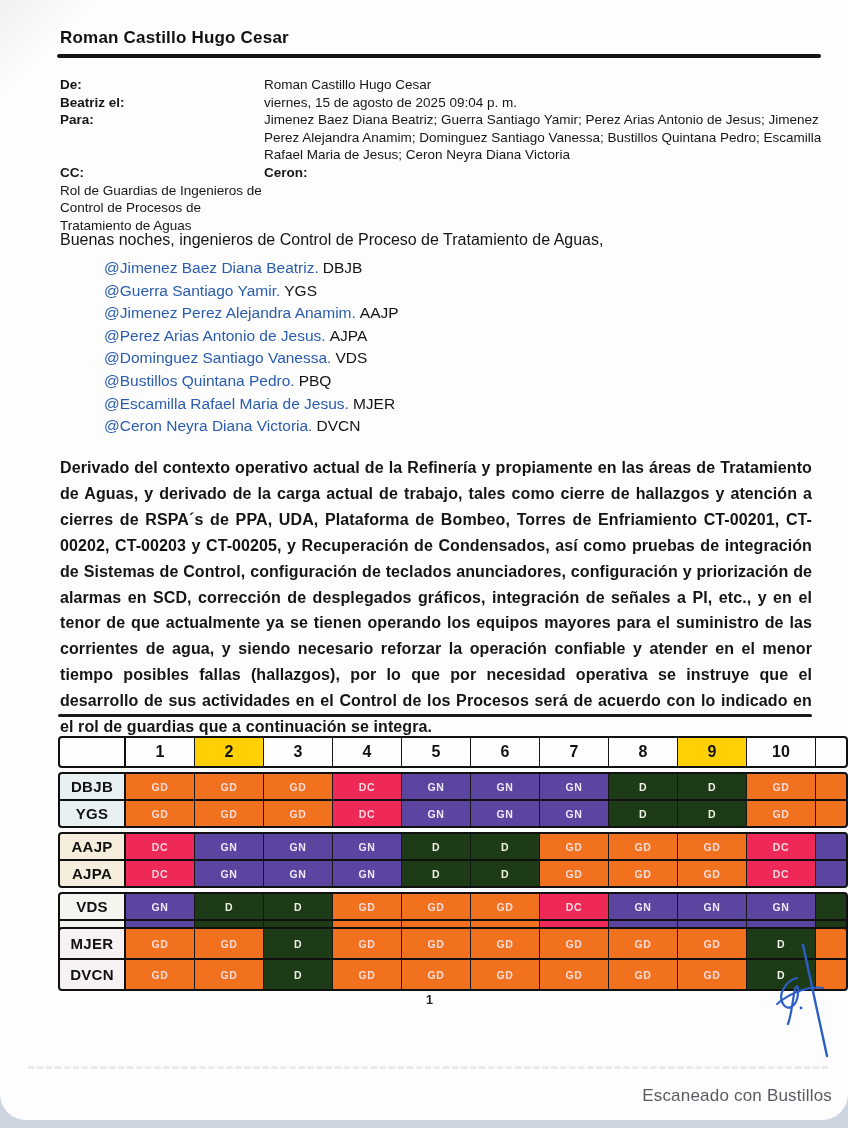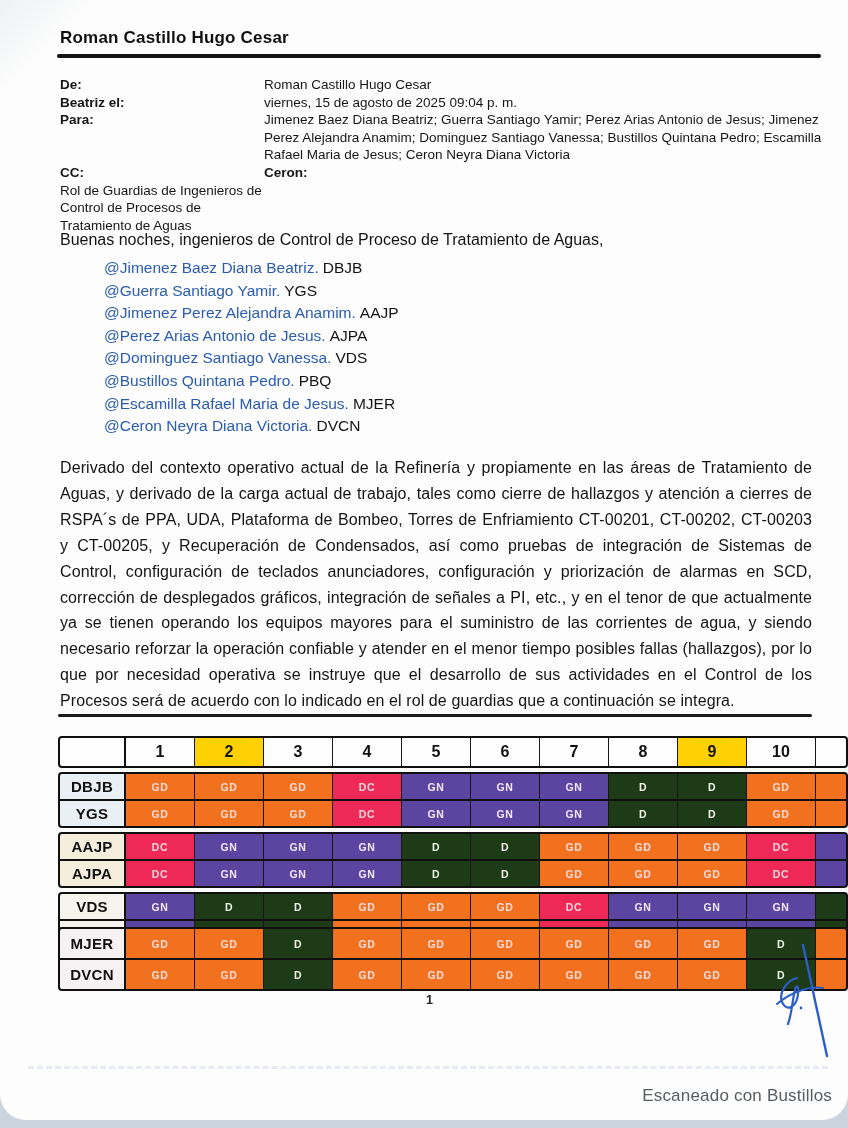--- a/index.html
+++ b/index.html
@@ -32,21 +32,21 @@
   .meta .lbl{font-weight:bold;}
   
   .greeting{left:60px;top:231px;font-size:16px;color:#141414;}
   .mentions{left:104px;top:257px;font-size:15.5px;line-height:22.6px;color:#141414;}
   .mention-name{color:#2a5cb0;}
   .mention-initials{color:#141414;margin-left:4px;}
   
   .body-par{
     left:60px;top:455px;width:752px;
     font-size:16px;line-height:25.9px;color:#141414;
-    text-align:justify;letter-spacing:.1px;
+    text-align:justify;letter-spacing:.1px;font-weight:bold;
   }
   .thin-rule{left:58px;top:714px;width:754px;height:3px;background:#1b1b1b;border-radius:2px;}
   
   .roster{left:58px;width:790px;}
   .r-group{
     border:2.5px solid #101010;border-radius:4px;margin-bottom:4px;
     overflow:hidden;background:#101010;
   }
   .r-row{display:flex;}
   .r-row + .r-row{border-top:2px solid #101010;}

